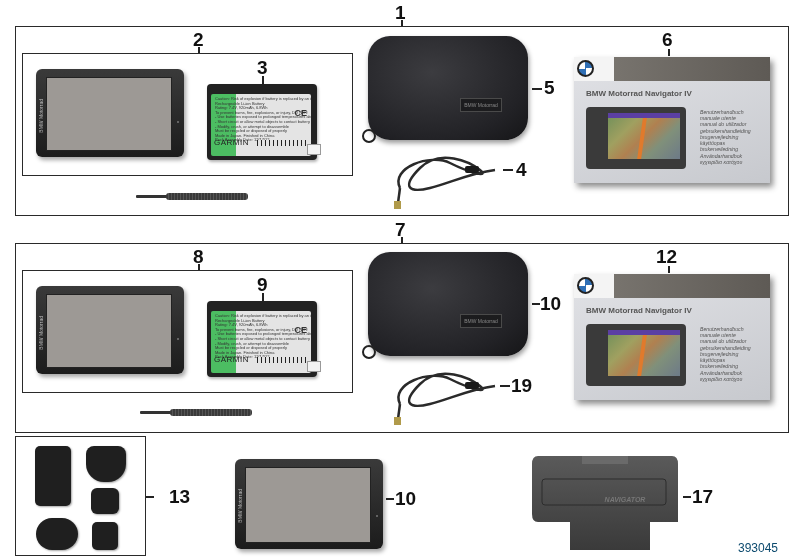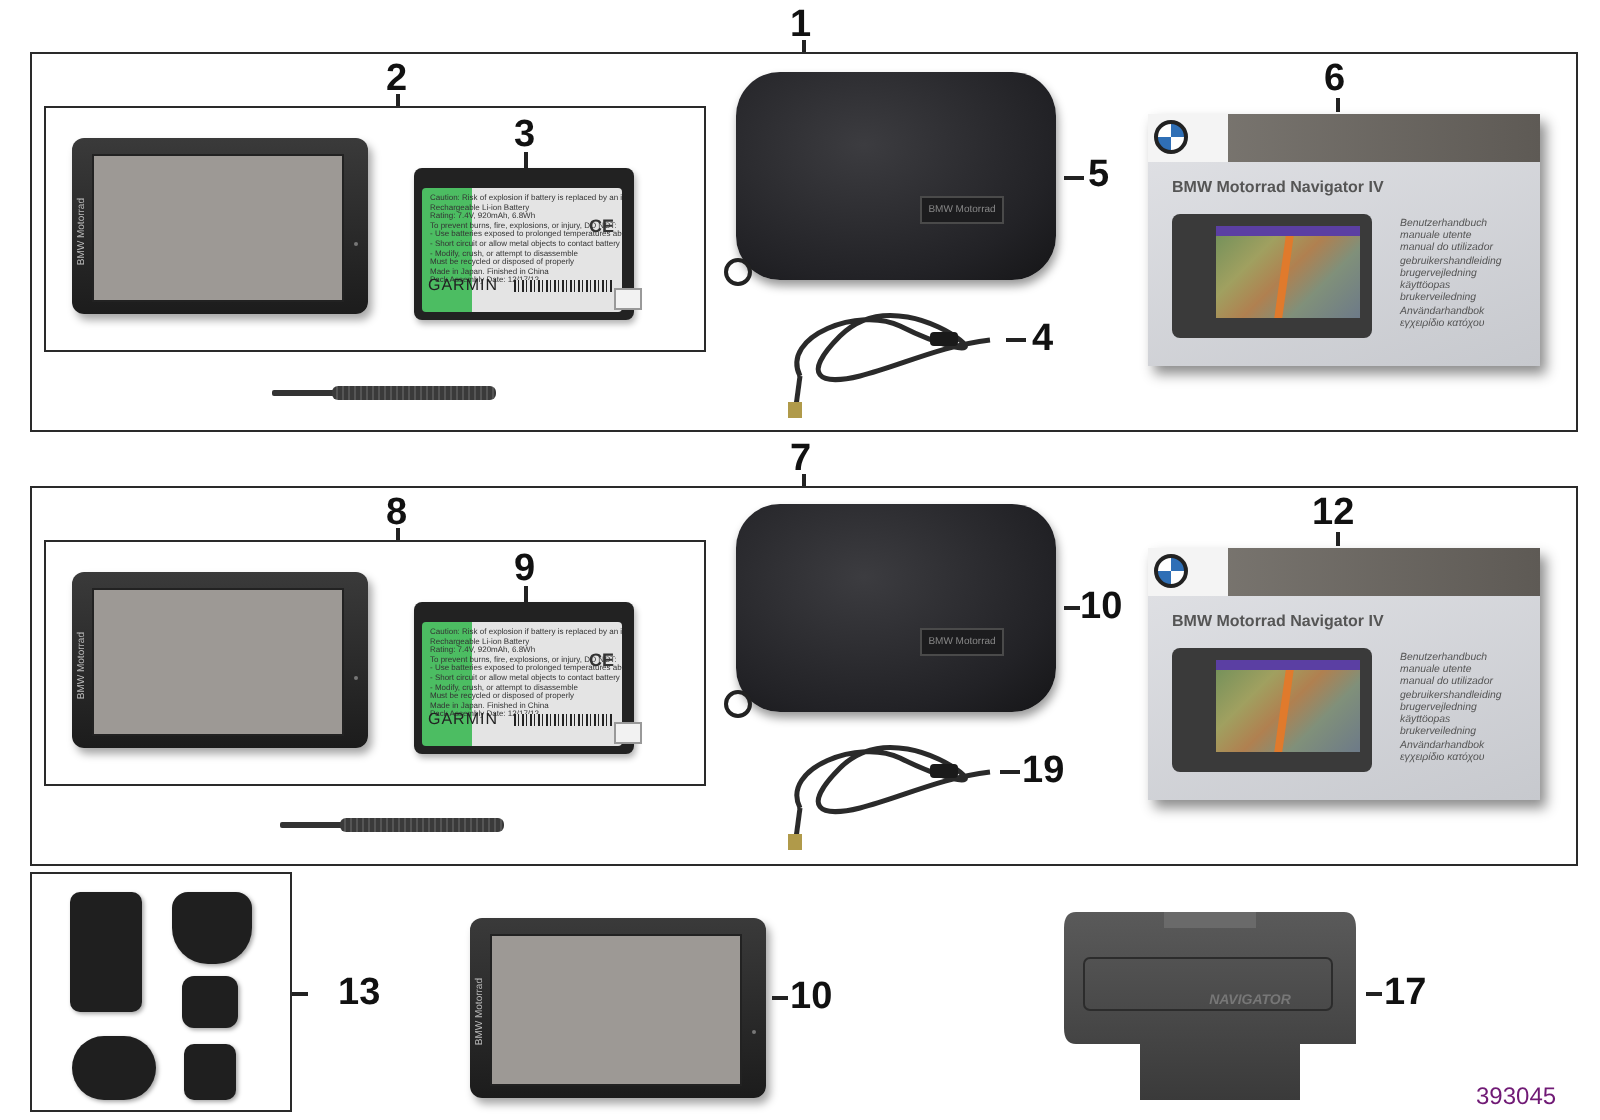--- a/index.html
+++ b/index.html
@@ -37,21 +37,21 @@
   .manual .logo-box { position:absolute; background:#f4f4f4; }
   .manual .logo { position:absolute; border-radius:50%; background:conic-gradient(#2f6fb6 0 25%,#fff 25% 50%,#2f6fb6 50% 75%,#fff 75% 100%); border:2px solid #222; box-sizing:border-box; }
   .manual .title { position:absolute; font-weight:bold; color:#555; white-space:nowrap; }
   .manual .langs { position:absolute; font-style:italic; color:#555; line-height:1.2; white-space:pre; }
   .manual .gps { position:absolute; background:#3a3a3a; border-radius:4px; }
   .manual .gps .map { position:absolute; background:linear-gradient(135deg,#6f8f5a 0%,#a0a060 30%,#b08050 50%,#80907a 70%,#6d7a88 100%); }
   .manual .gps .road { position:absolute; background:#e07a2c; }
   .manual .gps .bar { position:absolute; background:#5b3fa3; }
   
   .adapter { position:absolute; background:#1f1f1f; box-shadow:1px 1px 2px rgba(0,0,0,0.35); }
-  .footer-code { position:absolute; font-size:12px; color:#701a75; }
+  .footer-code { position:absolute; font-size:12px; color:#0c4a6e; }
 </style>
 </head>
 <body>
 
 <div class="num" style="left:395px;top:3px;">1</div>
 <div class="tick" style="left:401px;top:20px;height:7px;"></div>
 <div class="box" style="left:15px;top:26px;width:774px;height:190px;"></div>
 
 <div class="num" style="left:193px;top:30px;">2</div>
 <div class="tick" style="left:198px;top:47px;height:6px;"></div>

